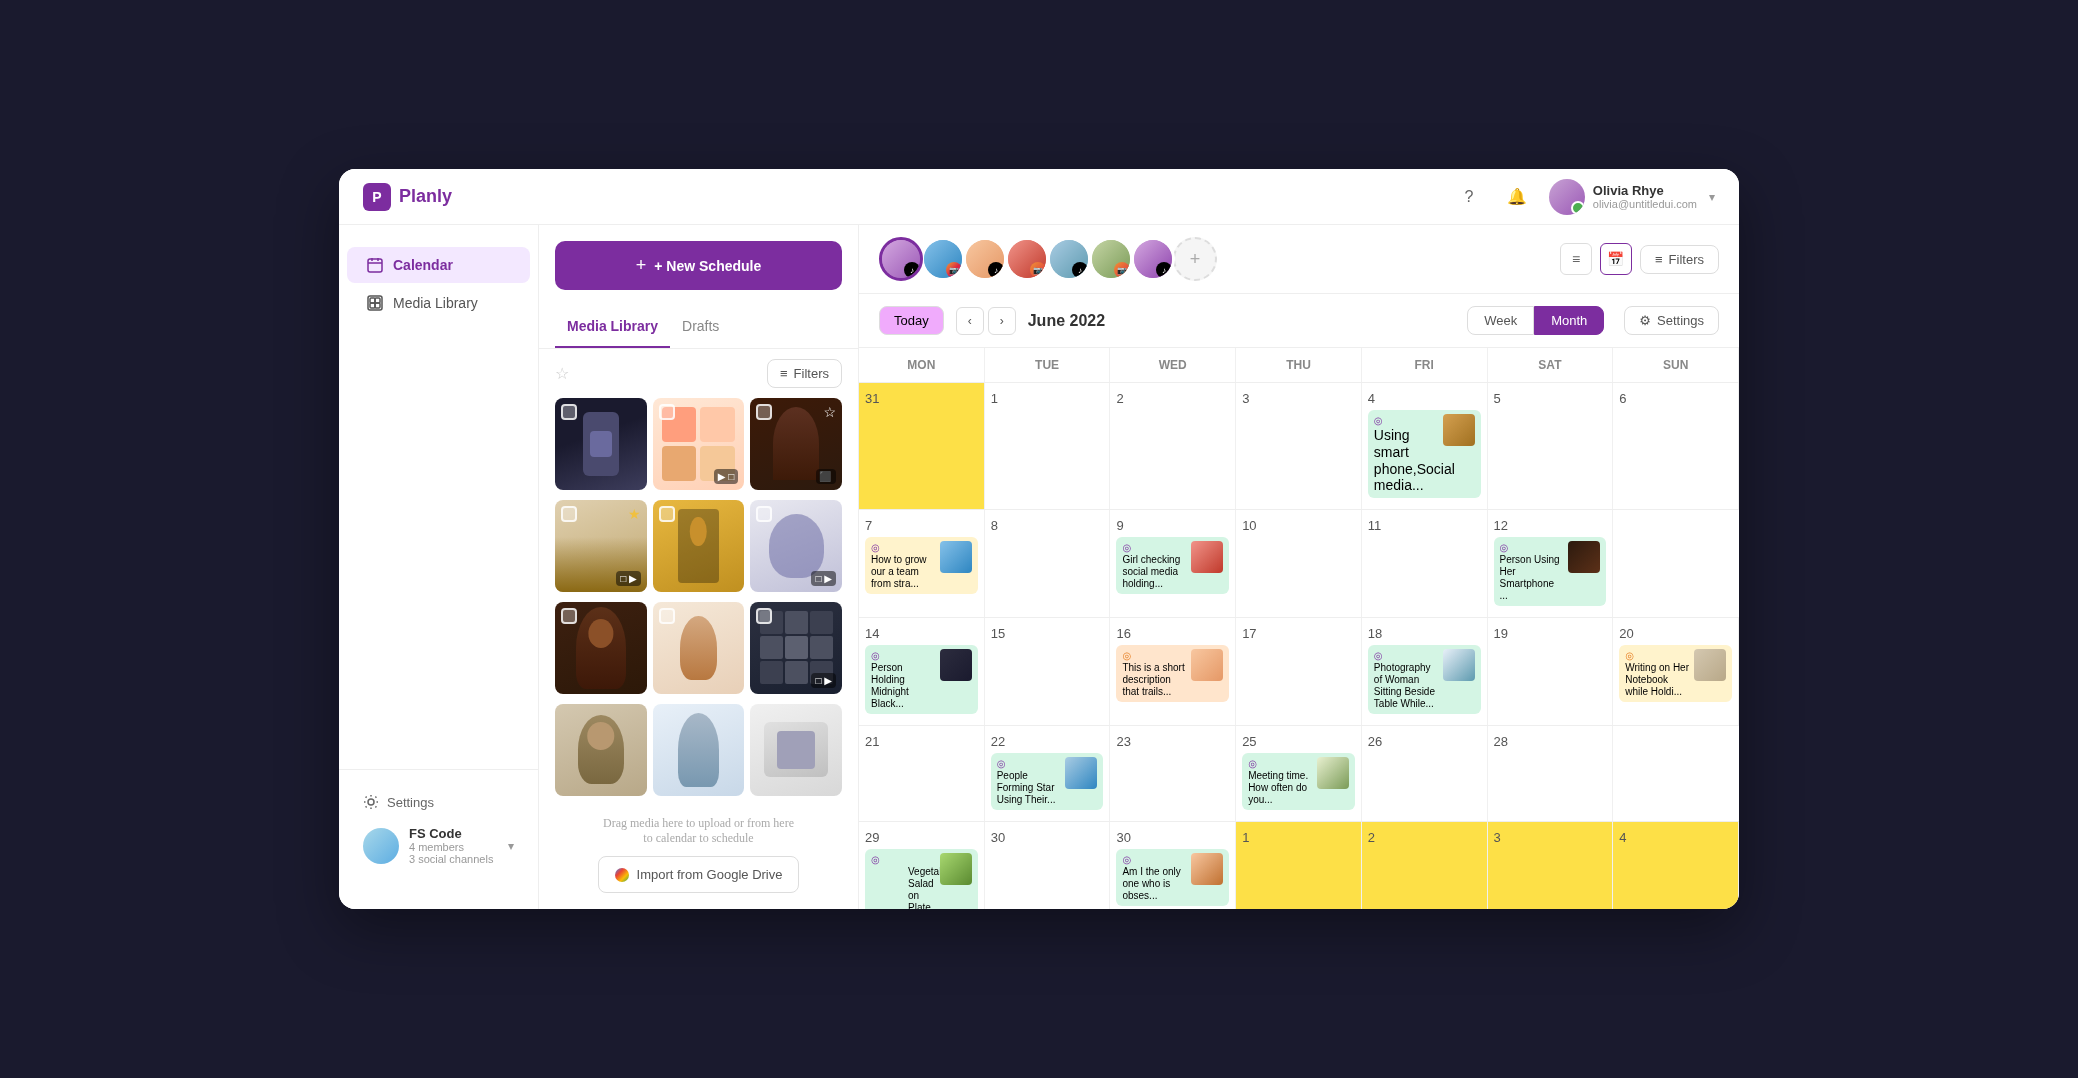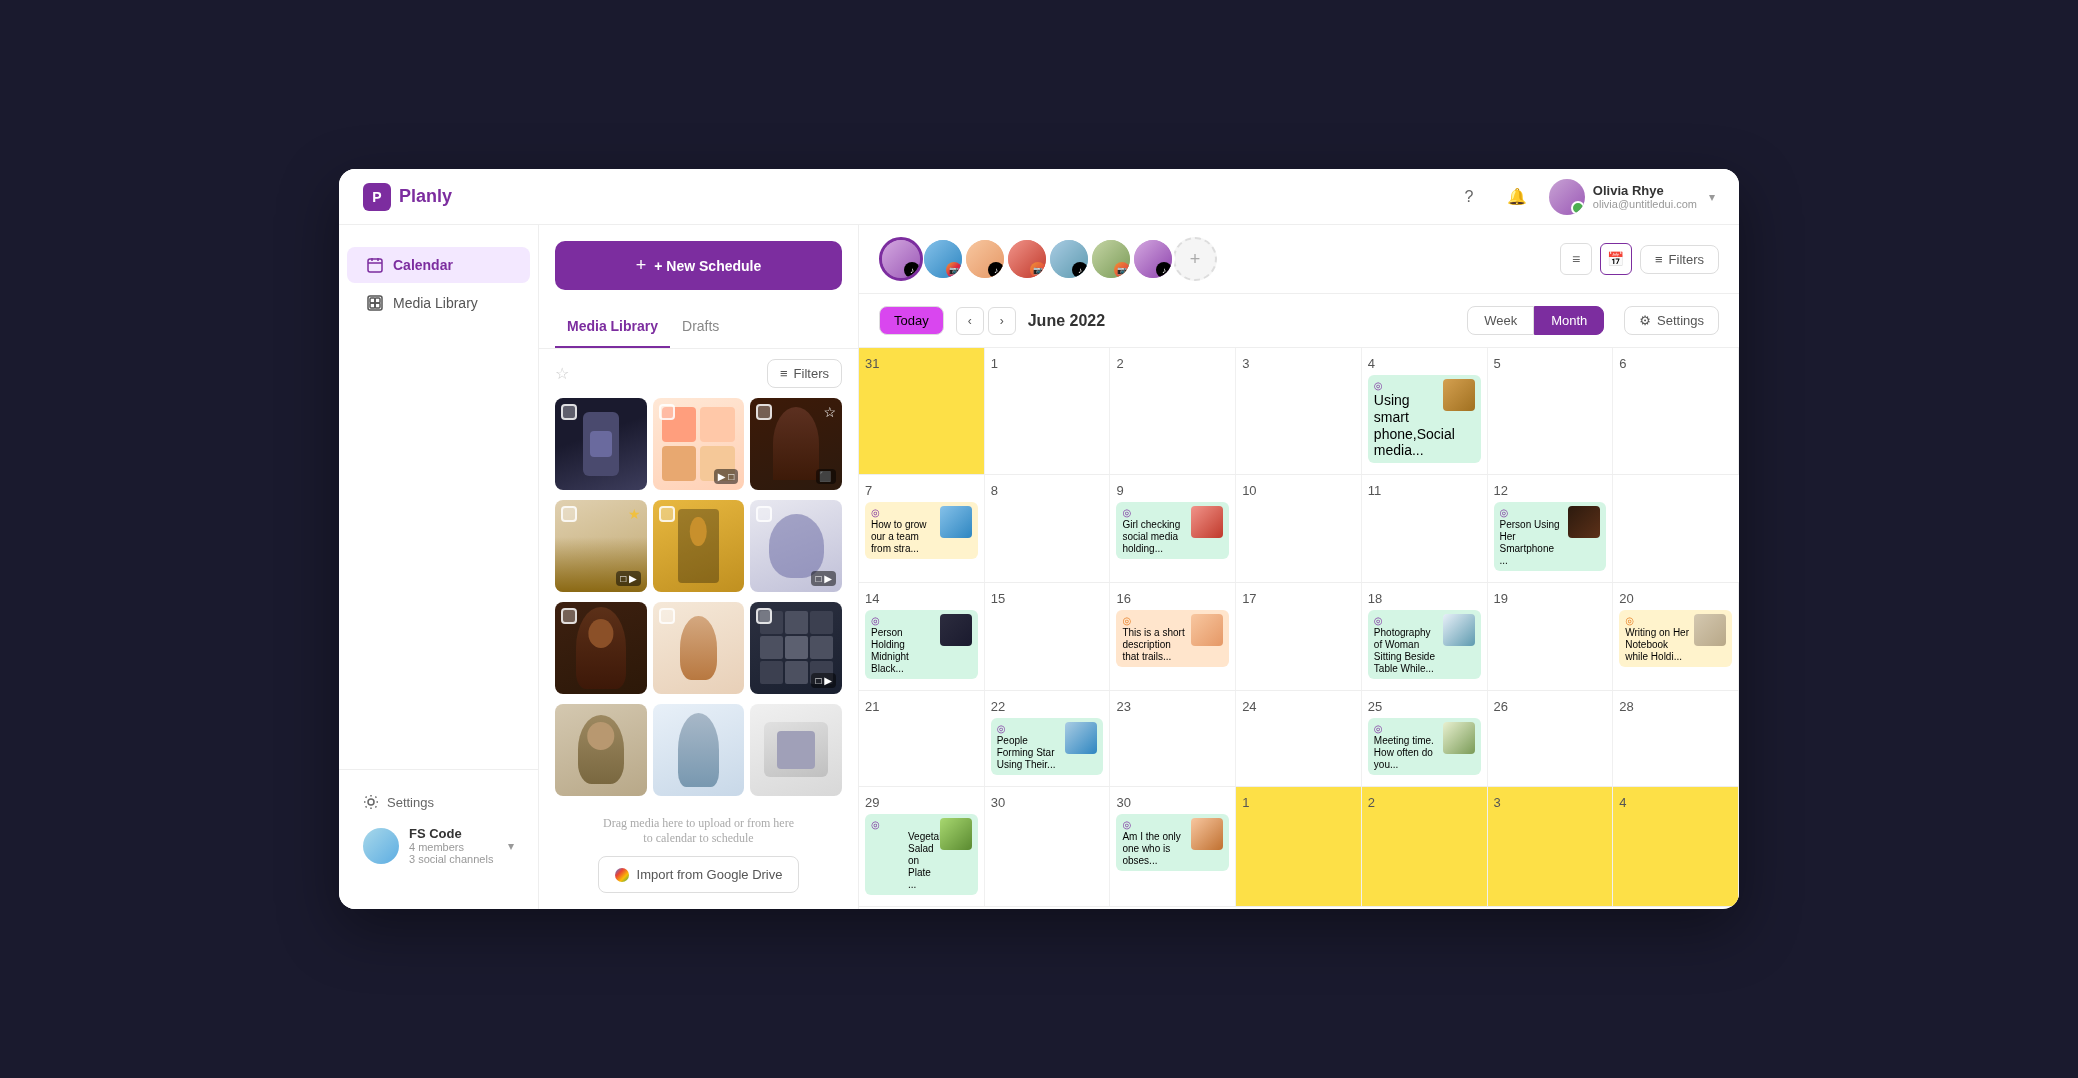--- a/index.html
+++ b/index.html
@@ -50,21 +50,21 @@
     .profile-bubble:first-child { margin-left: 0; }
     .profile-bubble.active-ring { border: 3px solid #7c2d9f; }
     .add-profile { width: 44px; height: 44px; border-radius: 50%; background: #f5f5f5; border: 2px dashed #ddd; display: flex; align-items: center; justify-content: center; cursor: pointer; font-size: 18px; color: #aaa; margin-left: -8px; flex-shrink: 0; }
     .social-badge { position: absolute; bottom: -2px; right: -2px; width: 16px; height: 16px; border-radius: 50%; background: white; display: flex; align-items: center; justify-content: center; font-size: 9px; }
     .badge-tiktok { background: #000; color: white; }
     .badge-insta { background: linear-gradient(135deg, #f09433, #e6683c, #dc2743, #cc2366, #bc1888); color: white; }
     .cal-tools { display: flex; align-items: center; gap: 8px; }
     .cal-tool-btn { width: 32px; height: 32px; display: flex; align-items: center; justify-content: center; border: 1px solid #ddd; border-radius: 6px; cursor: pointer; color: #666; font-size: 14px; }
     .filters-btn { display: flex; align-items: center; gap: 6px; border: 1px solid #ddd; border-radius: 8px; padding: 6px 14px; font-size: 13px; color: #555; cursor: pointer; }
     .cal-nav { display: flex; align-items: center; gap: 12px; padding: 12px 20px; border-bottom: 1px solid #eee; flex-shrink: 0; }
-    .today-btn { border: 1px solid #ddd; border-radius: 8px; padding: 6px 14px; font-size: 13px; cursor: pointer; background: #d946ef; }
+    .today-btn { border: 1px solid #ddd; border-radius: 8px; padding: 6px 14px; font-size: 13px; cursor: pointer; background: #f0abfc; }
     .nav-arrows { display: flex; gap: 4px; }
     .nav-arrow { width: 28px; height: 28px; display: flex; align-items: center; justify-content: center; border: 1px solid #ddd; border-radius: 6px; cursor: pointer; font-size: 12px; color: #555; }
     .cal-month { font-size: 16px; font-weight: 600; color: #333; flex: 1; }
     .view-buttons { display: flex; gap: 0; }
     .view-btn { border: 1px solid #ddd; padding: 6px 16px; font-size: 13px; cursor: pointer; background: white; color: #555; }
     .view-btn:first-child { border-radius: 8px 0 0 8px; }
     .view-btn:last-child { border-radius: 0 8px 8px 0; }
     .view-btn.active { background: #7c2d9f; color: white; border-color: #7c2d9f; }
     .settings-btn { display: flex; align-items: center; gap: 6px; border: 1px solid #ddd; border-radius: 8px; padding: 6px 14px; font-size: 13px; cursor: pointer; background: white; color: #555; margin-left: 8px; }
     .calendar-grid { flex: 1; overflow: auto; }
@@ -355,20 +355,29 @@
             <span>Month</span>
           </button>
         </div>
         <button class="settings-btn">
           <span>⚙</span>
           <span>Settings</span>
         </button>
       </div>
 
       <div class="calendar-grid">
+        <div class="cal-days-header">
+          <div class="cal-day-header">MON</div>
+          <div class="cal-day-header">TUE</div>
+          <div class="cal-day-header">WED</div>
+          <div class="cal-day-header">THU</div>
+          <div class="cal-day-header">FRI</div>
+          <div class="cal-day-header">SAT</div>
+          <div class="cal-day-header">SUN</div>
+        </div>
 
         <div class="cal-week">
           <div class="cal-cell dimmed">
               <div class="cal-date">31</div>
             </div>
           <div class="cal-cell">
               <div class="cal-date">1</div>
             </div>
           <div class="cal-cell">
               <div class="cal-date">2</div>
@@ -499,23 +508,20 @@
                 <div class="event-icon">◎</div>
                 <div style="font-size:10px;line-height:1.2;">People Forming Star Using Their...</div>
               </div>
               <div class="cal-event-thumb" style="background:linear-gradient(135deg,#a9cce3,#2e86c1);width:32px;height:32px;"></div>
             </div>
           </div>
           <div class="cal-cell">
               <div class="cal-date">23</div>
             </div>
           <div class="cal-cell">
-              <div class="cal-date">24</div>
-            </div>
-          <div class="cal-cell">
             <div class="cal-date">25</div>
             <div class="cal-event green">
               <div style="flex:1;min-width:0;">
                 <div class="event-icon">◎</div>
                 <div style="font-size:10px;line-height:1.2;">Meeting time. How often do you...</div>
               </div>
               <div class="cal-event-thumb" style="background:linear-gradient(135deg,#e8f0d0,#7a9b57);width:32px;height:32px;"></div>
             </div>
           </div>
           <div class="cal-cell">

